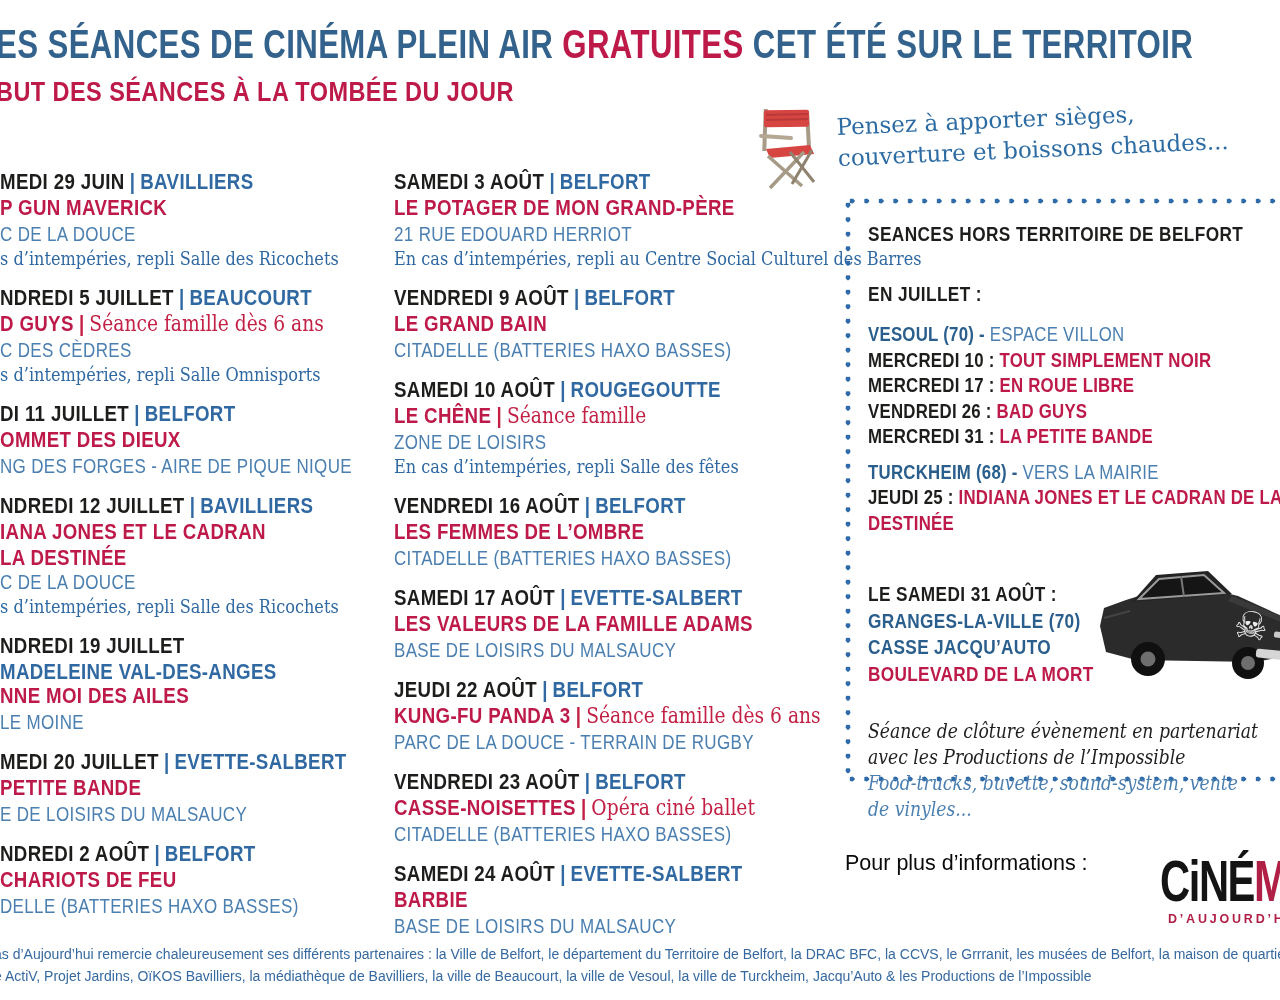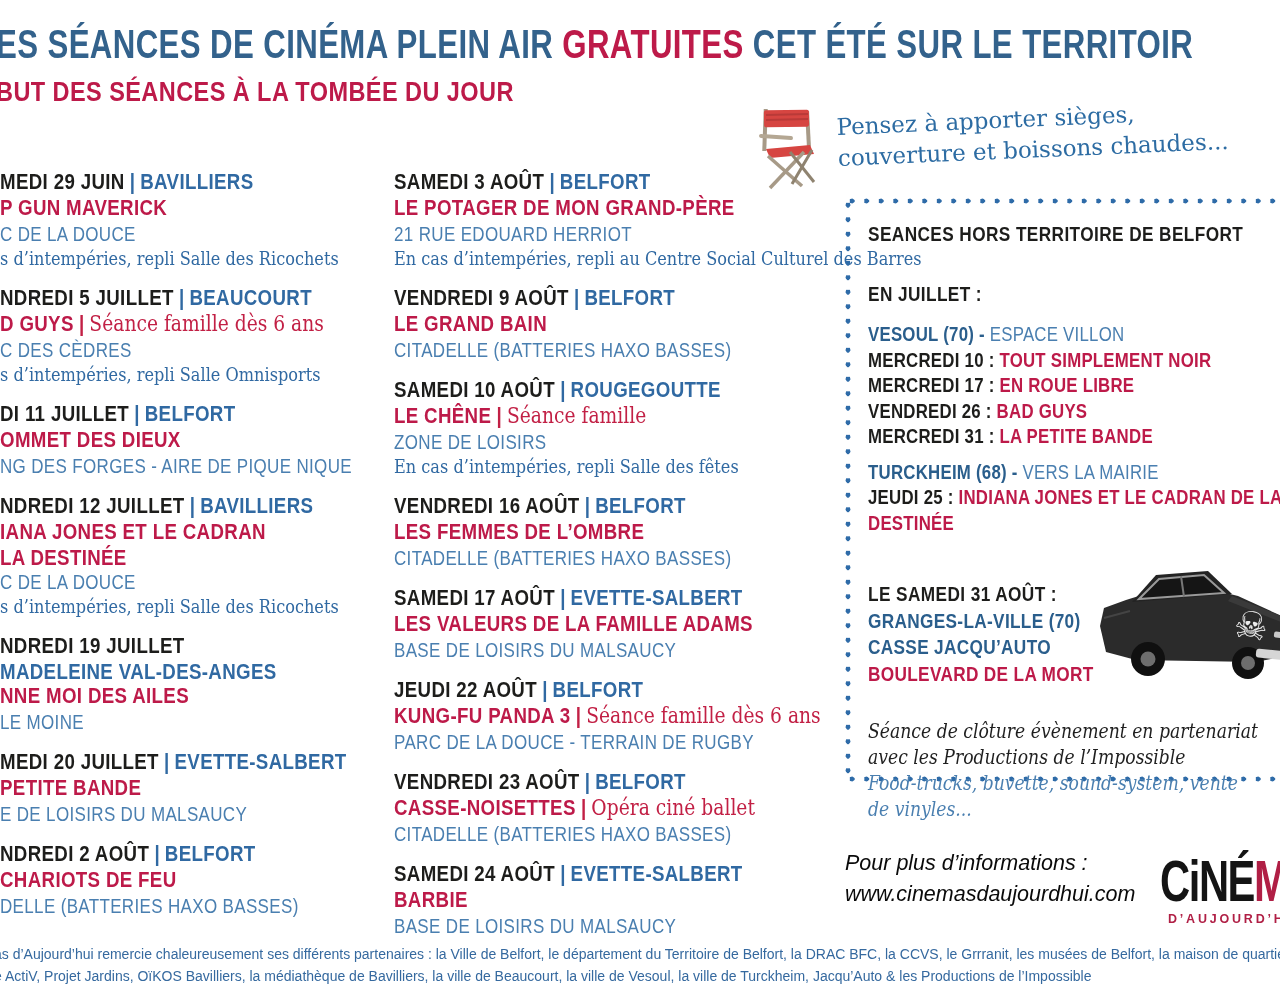--- a/index.html
+++ b/index.html
@@ -60,21 +60,21 @@
   #closing{margin-top:46px;}
   #closing .line{line-height:24.5px;}
   .close-date{font-weight:bold;font-size:21px;color:#1d1d1b;letter-spacing:.5px;}
   .close-place{font-weight:bold;font-size:21px;color:#2a5e8c;letter-spacing:.4px;}
   .close-film{font-weight:bold;font-size:21px;color:#bd1a49;letter-spacing:.4px;}
   #close-note1{margin-top:30px;font-family:"DejaVu Serif",serif;font-style:italic;font-size:21px;line-height:26px;color:#1f1f1f;width:520px;}
   #close-note2{font-family:"DejaVu Serif",serif;font-style:italic;font-size:21px;line-height:26px;color:#4a7fb0;width:480px;}
   
   #car{position:absolute;left:1096px;top:556px;z-index:5;}
   
-  #info{position:absolute;left:845px;top:848px;font-size:21.5px;line-height:31px;color:#0a0a0a;font-style:italic;}
+  #info{position:absolute;left:845px;top:848px;font-size:21.5px;line-height:31px;color:#0a0a0a;}
   #logo{position:absolute;left:1160px;top:852px;white-space:nowrap;}
   #logo-main{font-weight:bold;font-size:58px;line-height:58px;letter-spacing:-2px;transform:scaleX(.72);transform-origin:0 0;display:inline-block;}
   #logo-main .lg-black{color:#141414;}
   #logo-main .lg-red{color:#b01f45;}
   #logo-sub{margin-top:2px;margin-left:8px;font-weight:bold;font-size:12.5px;letter-spacing:2.8px;color:#b01f45;}
   #footer{position:absolute;left:-6px;top:944px;font-size:14px;line-height:21.5px;color:#35699f;white-space:nowrap;}
 </style>
 </head>
 <body>
 
@@ -227,21 +227,20 @@
   <circle cx="152" cy="107" r="16" fill="#101010"></circle>
   <circle cx="152" cy="107" r="7" fill="#6e6e6e"></circle>
   <rect x="160" y="94" width="32" height="9" rx="3" fill="#d6d6d6" transform="rotate(6 176 98)"></rect>
   <rect x="178" y="76" width="12" height="6" rx="2" fill="#c9c9c9" transform="rotate(6 184 79)"></rect>
   <text x="138" y="82" font-size="38" fill="#ededed" transform="rotate(9 150 70)" font-family="DejaVu Sans, sans-serif">☠</text>
   <line x1="8" y1="62" x2="34" y2="55" stroke="#444" stroke-width="2"></line>
 </svg>
 
 <div id="info">
   <div>Pour plus d’informations :</div>
-  <div>www.cinemasdaujourdhui.com</div>
 </div>
 
 <div id="logo">
   <div id="logo-main"><span class="lg-black">CiNÉ</span><span class="lg-red">MA</span></div>
   <div id="logo-sub">D’AUJOURD’H</div>
 </div>
 
 <div id="footer">
   <div>as d’Aujourd’hui remercie chaleureusement ses différents partenaires : la Ville de Belfort, le département du Territoire de Belfort, la DRAC BFC, la CCVS,  le Grrranit, les musées de Belfort,  la maison de quartier Jacques</div>
   <div>e ActiV, Projet Jardins, OïKOS Bavilliers, la médiathèque de Bavilliers, la ville de Beaucourt, la ville de Vesoul, la ville de Turckheim, Jacqu’Auto &amp; les Productions de l’Impossible</div>

